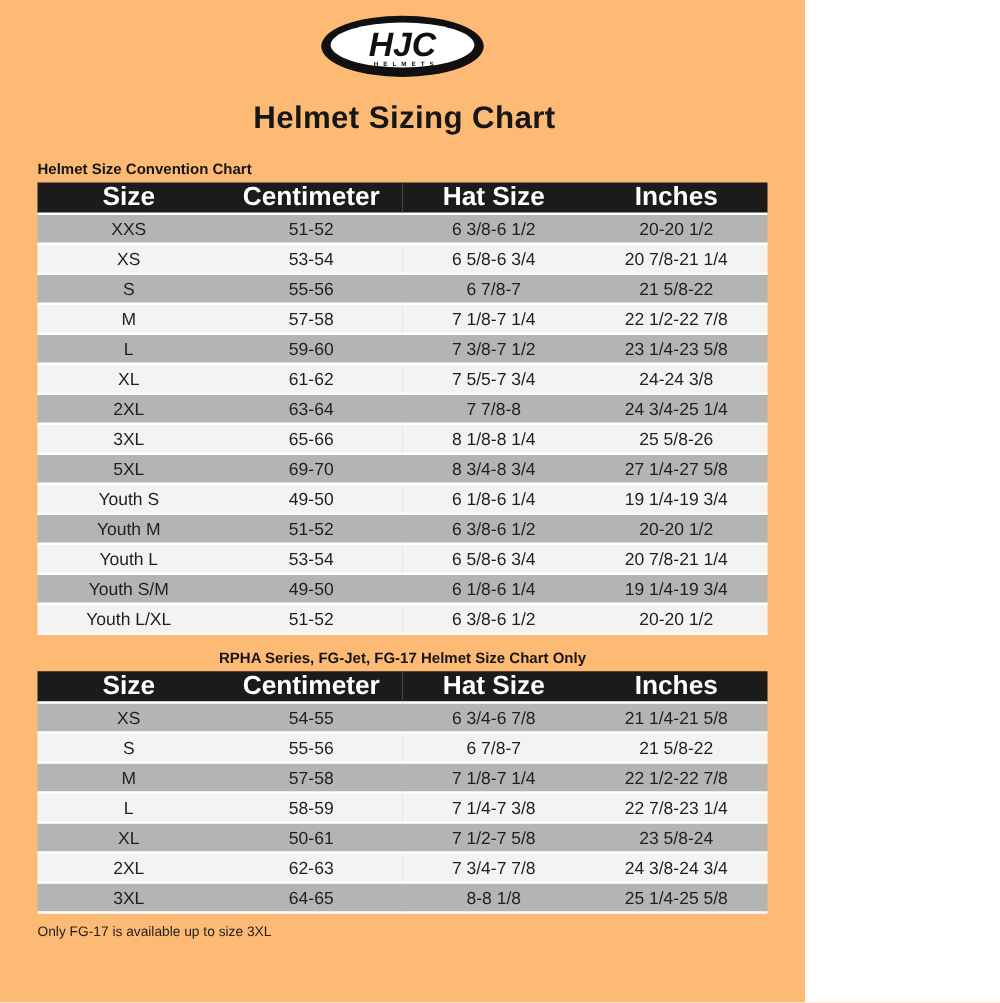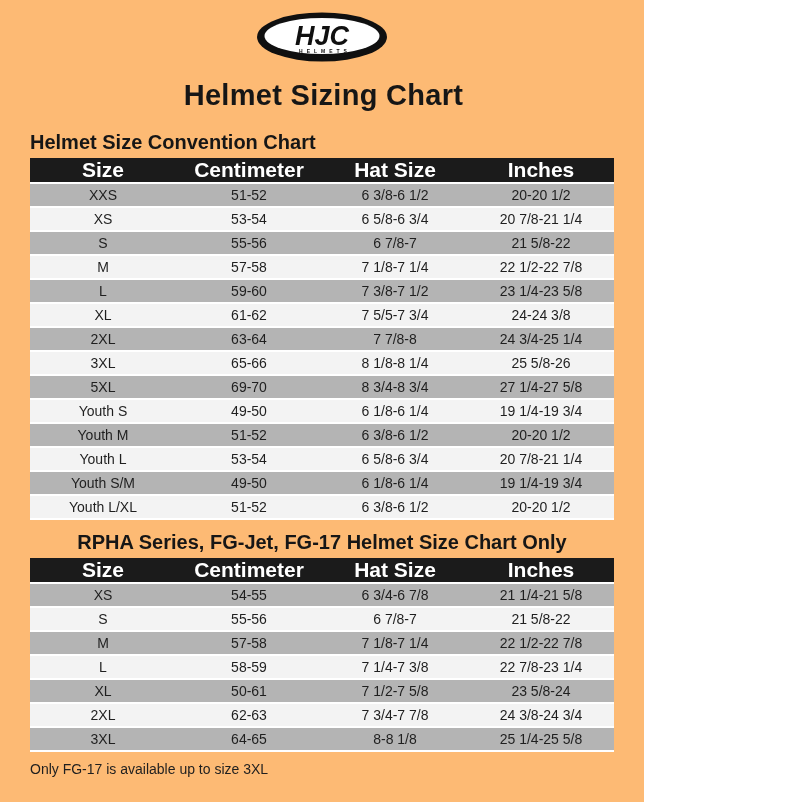--- a/index.html
+++ b/index.html
@@ -12,31 +12,31 @@
     color: #1f1f1f;
     overflow: hidden;
   }
   .logo-wrap {
     text-align: center;
     padding-top: 11px;
   }
   h1.page-title {
     margin: 12px 0 0 3px;
     text-align: center;
-    font-size: 29px;
+    font-size: 25px;
     font-weight: bold;
     letter-spacing: 0.3px;
     color: #161616;
   }
   .content {
     width: 584px;
     margin: 0 auto;
   }
   .sec-title {
-    font-size: 20px;
+    font-size: 12px;
     font-weight: bold;
     color: #161616;
     margin: 19px 0 4px 0;
   }
   .sec-title.left   { text-align: left; }
   .sec-title.center { text-align: center; margin-top: 11px; }
   table.size-table {
     width: 100%;
     border-collapse: collapse;
     table-layout: fixed;
@@ -58,21 +58,21 @@
     padding: 0;
     text-align: center;
     border-bottom: 2px solid #ffffff;
     color: var(--cell-text, #1f1f1f);
     width: 25%;
   }
   table.size-table tbody tr:nth-child(odd)  td { background: var(--row-dark, #b4b4b4); }
   table.size-table tbody tr:nth-child(even) td { background: var(--row-light, #f3f3f3); }
   p.footnote {
     margin: 9px 0 0 0;
-    font-size: 14px;
+    font-size: 11px;
     color: #1f1f1f;
     text-align: left;
   }
 </style>
 </head>
 <body>
 
 <div class="page">
 
   <div class="logo-wrap">

